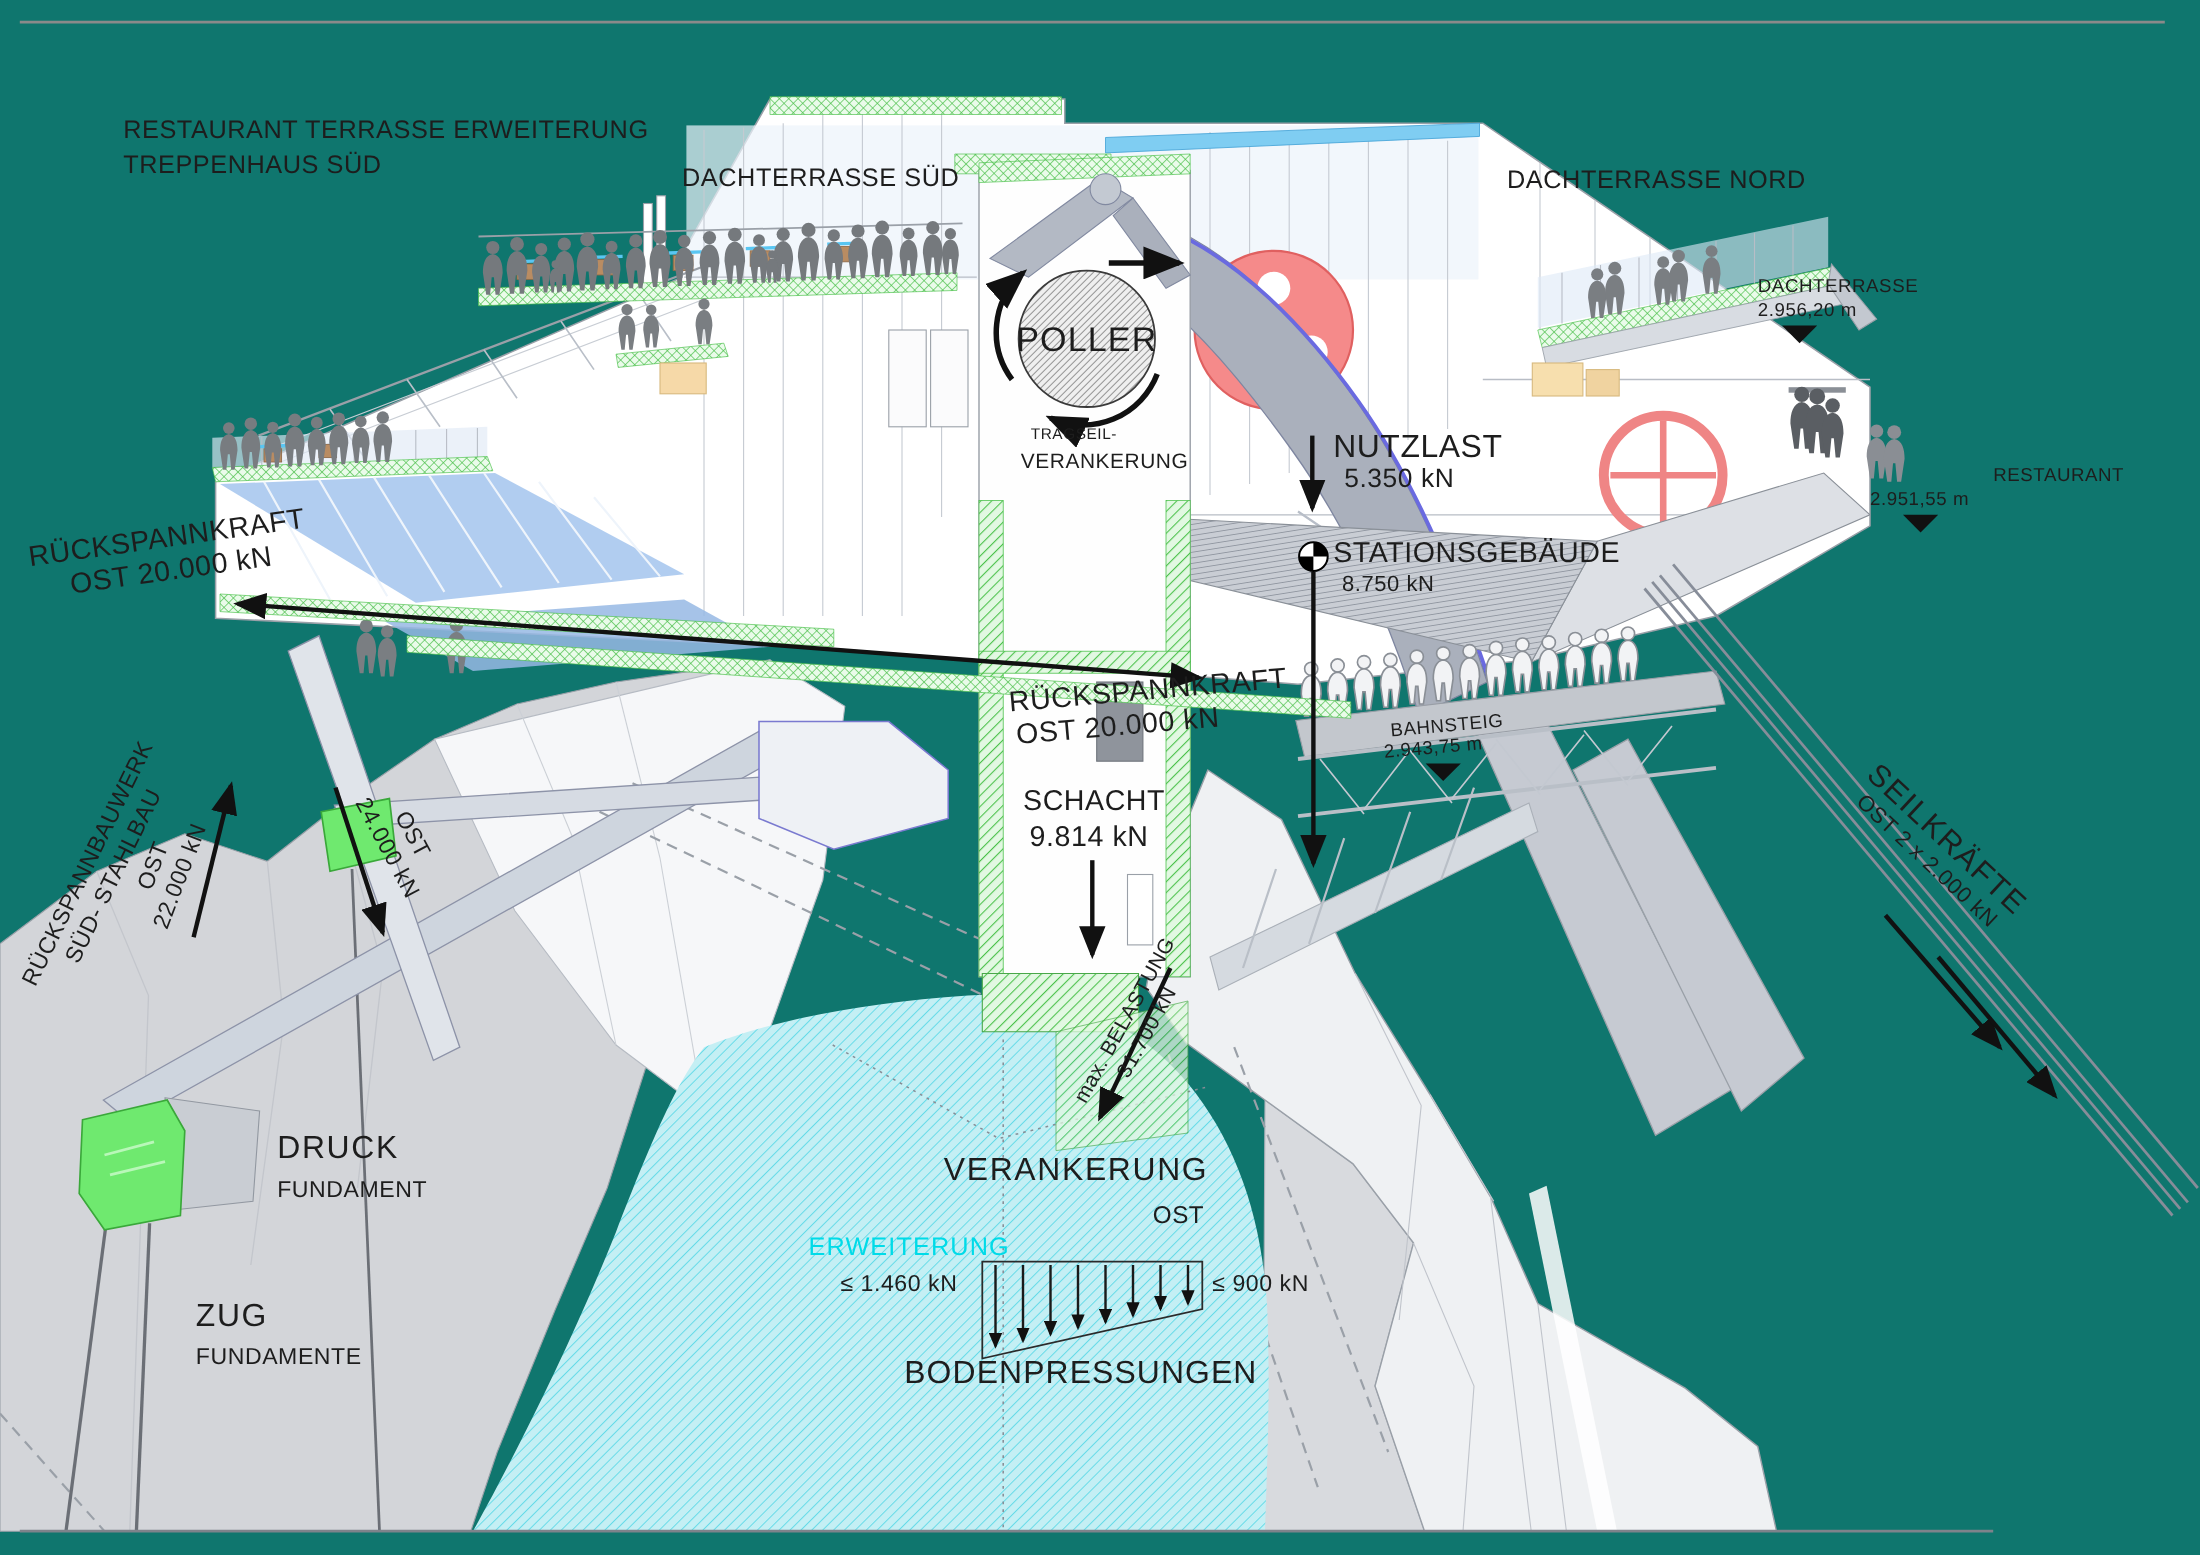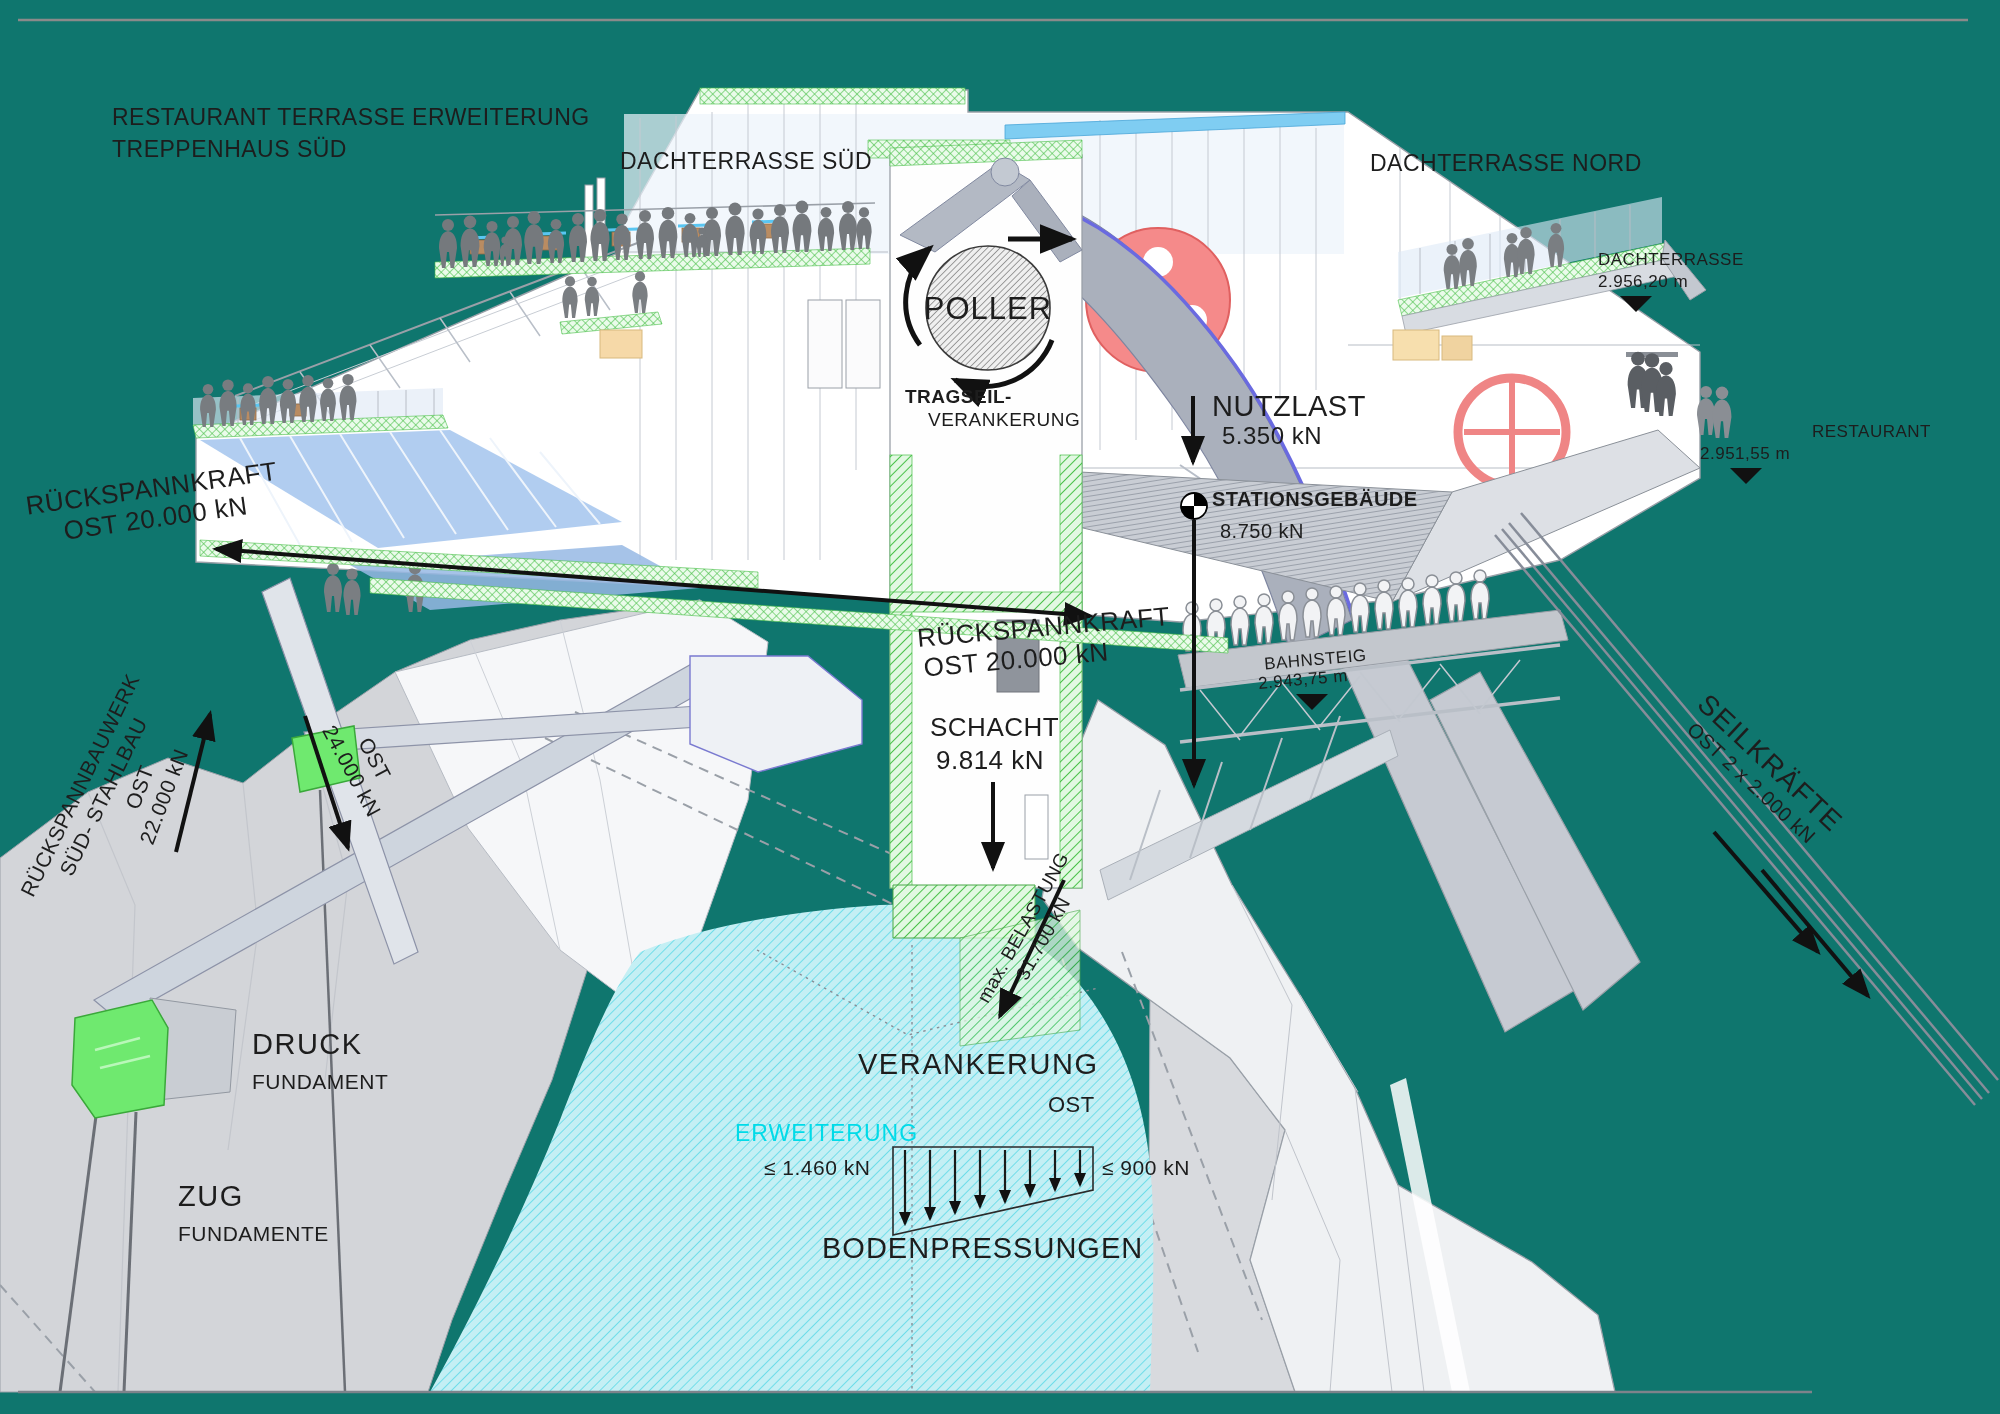--- a/index.html
+++ b/index.html
@@ -374,27 +374,27 @@
 <line x1="18" y1="20" x2="1968" y2="20" stroke="#8a8a8a" stroke-width="2.5"></line>
 <line x1="18" y1="1392" x2="1812" y2="1392" stroke="#7d838b" stroke-width="2.5"></line>
 </svg>
 
 <div class="lbl big" style="left:112px;top:104px;">RESTAURANT TERRASSE ERWEITERUNG</div>
 <div class="lbl big" style="left:112px;top:136px;">TREPPENHAUS SÜD</div>
 <div class="lbl big" style="left:620px;top:148px;">DACHTERRASSE SÜD</div>
 <div class="lbl big" style="left:1370px;top:150px;">DACHTERRASSE NORD</div>
 
 <div class="lbl ctr" style="left:920px;top:291px;width:136px;font-size:31px;letter-spacing:1px;">POLLER</div>
-<div class="lbl" style="left:905px;top:386px;font-size:19px;font-weight:bold;">TRAGSEIL-</div>
+<div class="lbl" style="left:937px;top:386px;font-size:14px;">TRAGSEIL-</div>
 <div class="lbl" style="left:928px;top:409px;font-size:19px;">VERANKERUNG</div>
 
 <div class="lbl" style="left:1212px;top:390px;font-size:29px;">NUTZLAST</div>
 <div class="lbl" style="left:1222px;top:422px;font-size:24px;">5.350 kN</div>
 
-<div class="lbl" style="left:1212px;top:488px;font-size:20px;font-weight:bold;">STATIONSGEBÄUDE</div>
+<div class="lbl" style="left:1212px;top:488px;font-size:26px;">STATIONSGEBÄUDE</div>
 <div class="lbl" style="left:1220px;top:520px;font-size:20px;">8.750 kN</div>
 
 <div class="lbl small" style="left:1598px;top:250px;">DACHTERRASSE</div>
 <div class="lbl small" style="left:1598px;top:272px;">2.956,20 m</div>
 
 <div class="lbl small" style="left:1768px;top:422px;margin-left:44px;">RESTAURANT</div>
 <div class="lbl small" style="left:1700px;top:444px;">2.951,55 m</div>
 
 <div class="lbl small rot" style="left:1264px;top:650px;transform:rotate(-5deg);">BAHNSTEIG</div>
 <div class="lbl small rot" style="left:1258px;top:670px;transform:rotate(-5deg);">2.943,75 m</div>

